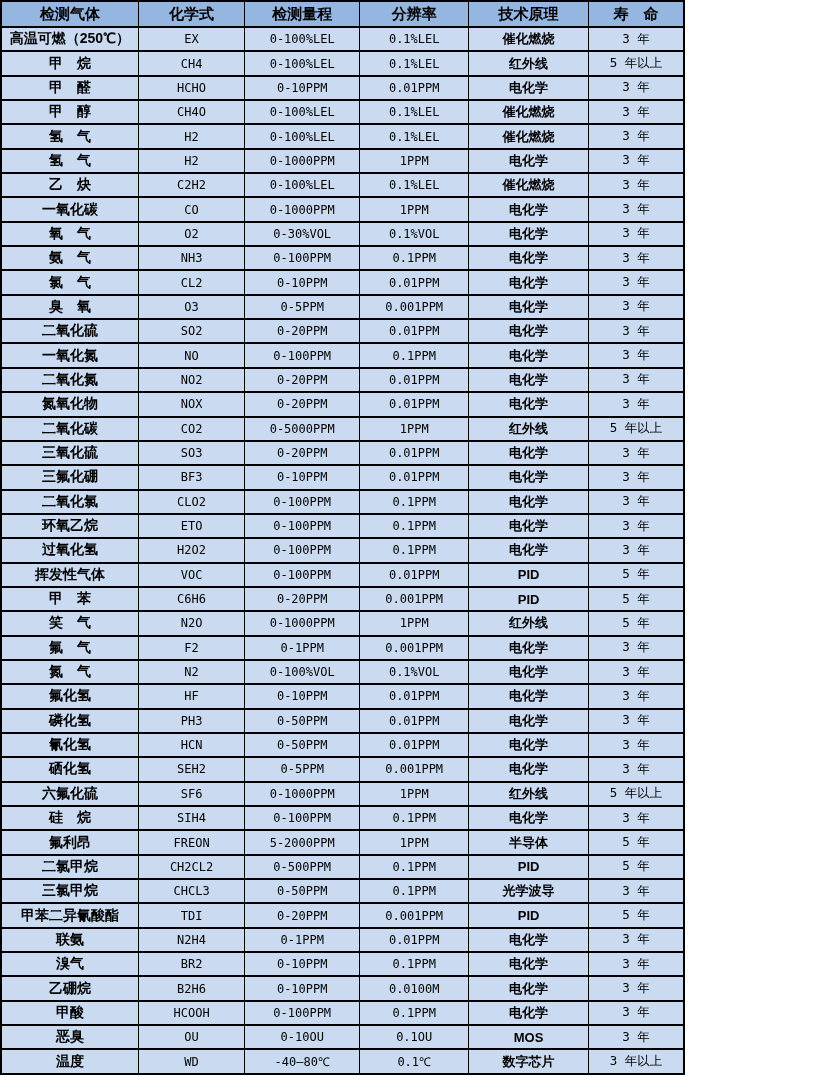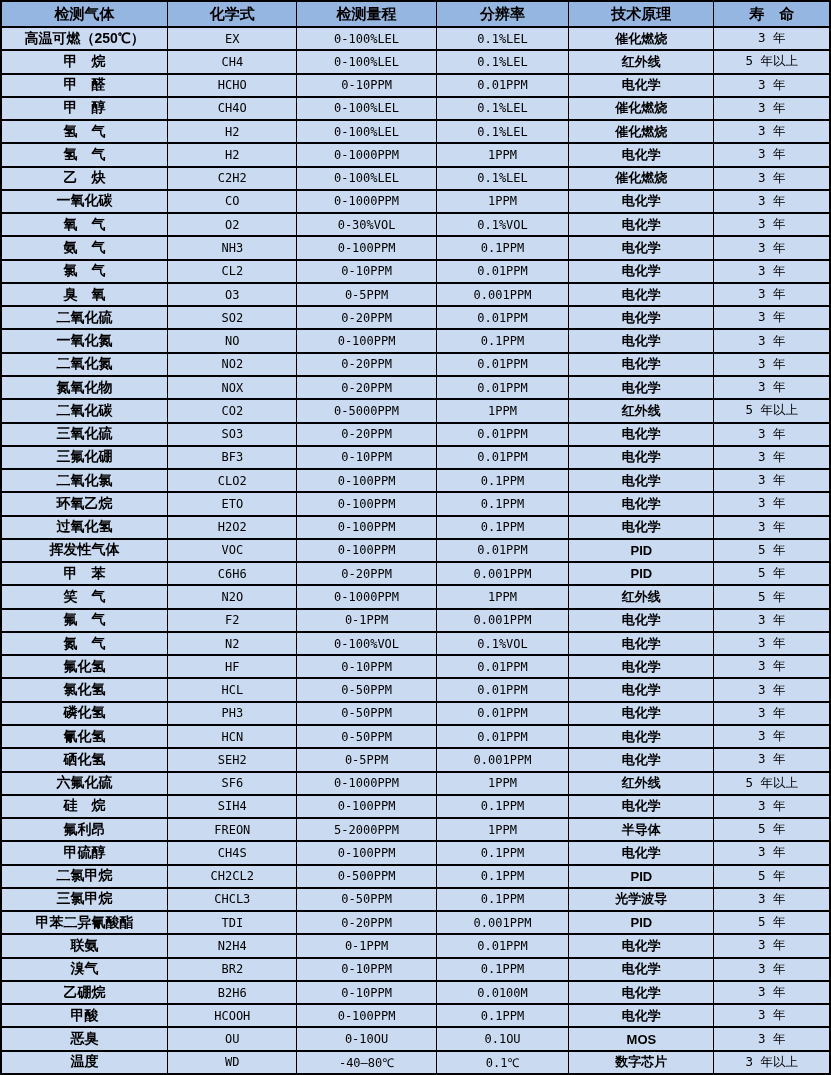--- a/index.html
+++ b/index.html
@@ -6,21 +6,21 @@
     --header-bg:#96b6e2;
     --row-bg:#c9daf1;
     --border:#000000;
     --text:#000000;
   }
   html,body{margin:0;padding:0;background:#ffffff;}
   body{width:831px;height:1075px;overflow:hidden;}
   table{
     border-collapse:collapse;
     table-layout:fixed;
-    width:831px;
+    width:685px;
     height:1075px;
     background:var(--row-bg);
     border:2px solid var(--border);
     padding-left:33px;
   }
   col.c-gas{width:20.1%;}
   col.c-formula{width:15.6%;}
   col.c-range{width:16.8%;}
   col.c-resolution{width:16.0%;}
   col.c-principle{width:17.5%;}
@@ -303,28 +303,20 @@
       </tr>
       <tr>
         <td class="col-gas">氟化氢</td>
         <td class="col-formula">HF</td>
         <td class="col-range">0-10PPM</td>
         <td class="col-resolution">0.01PPM</td>
         <td class="col-principle">电化学</td>
         <td class="col-lifetime">3 年</td>
       </tr>
       <tr>
-        <td class="col-gas">氯化氢</td>
-        <td class="col-formula">HCL</td>
-        <td class="col-range">0-50PPM</td>
-        <td class="col-resolution">0.01PPM</td>
-        <td class="col-principle">电化学</td>
-        <td class="col-lifetime">3 年</td>
-      </tr>
-      <tr>
         <td class="col-gas">磷化氢</td>
         <td class="col-formula">PH3</td>
         <td class="col-range">0-50PPM</td>
         <td class="col-resolution">0.01PPM</td>
         <td class="col-principle">电化学</td>
         <td class="col-lifetime">3 年</td>
       </tr>
       <tr>
         <td class="col-gas">氰化氢</td>
         <td class="col-formula">HCN</td>
@@ -357,28 +349,20 @@
         <td class="col-principle">电化学</td>
         <td class="col-lifetime">3 年</td>
       </tr>
       <tr>
         <td class="col-gas">氟利昂</td>
         <td class="col-formula">FREON</td>
         <td class="col-range">5-2000PPM</td>
         <td class="col-resolution">1PPM</td>
         <td class="col-principle">半导体</td>
         <td class="col-lifetime">5 年</td>
-      </tr>
-      <tr>
-        <td class="col-gas">甲硫醇</td>
-        <td class="col-formula">CH4S</td>
-        <td class="col-range">0-100PPM</td>
-        <td class="col-resolution">0.1PPM</td>
-        <td class="col-principle">电化学</td>
-        <td class="col-lifetime">3 年</td>
       </tr>
       <tr>
         <td class="col-gas">二氯甲烷</td>
         <td class="col-formula">CH2CL2</td>
         <td class="col-range">0-500PPM</td>
         <td class="col-resolution">0.1PPM</td>
         <td class="col-principle">PID</td>
         <td class="col-lifetime">5 年</td>
       </tr>
       <tr>

